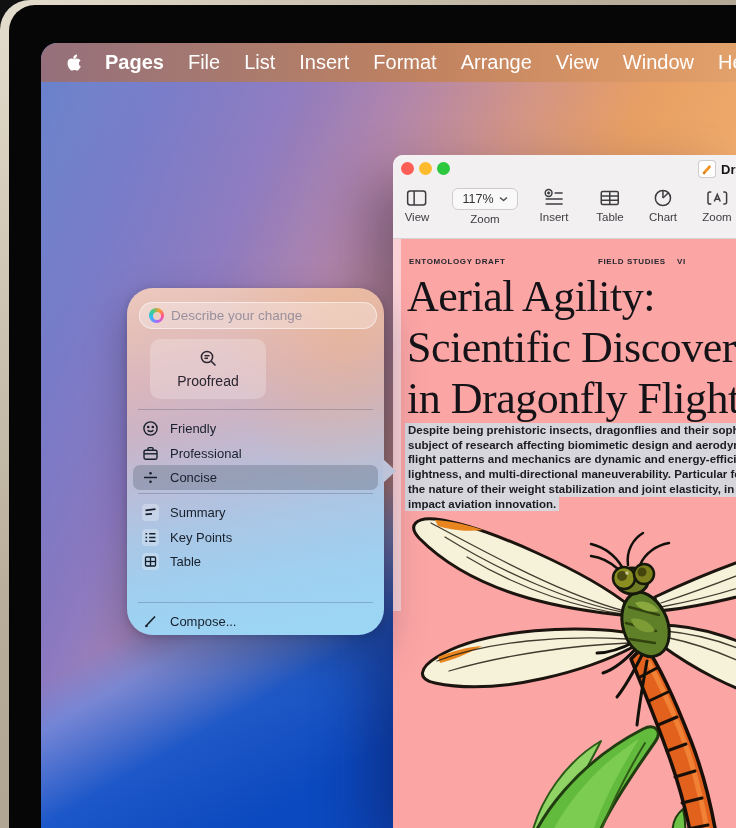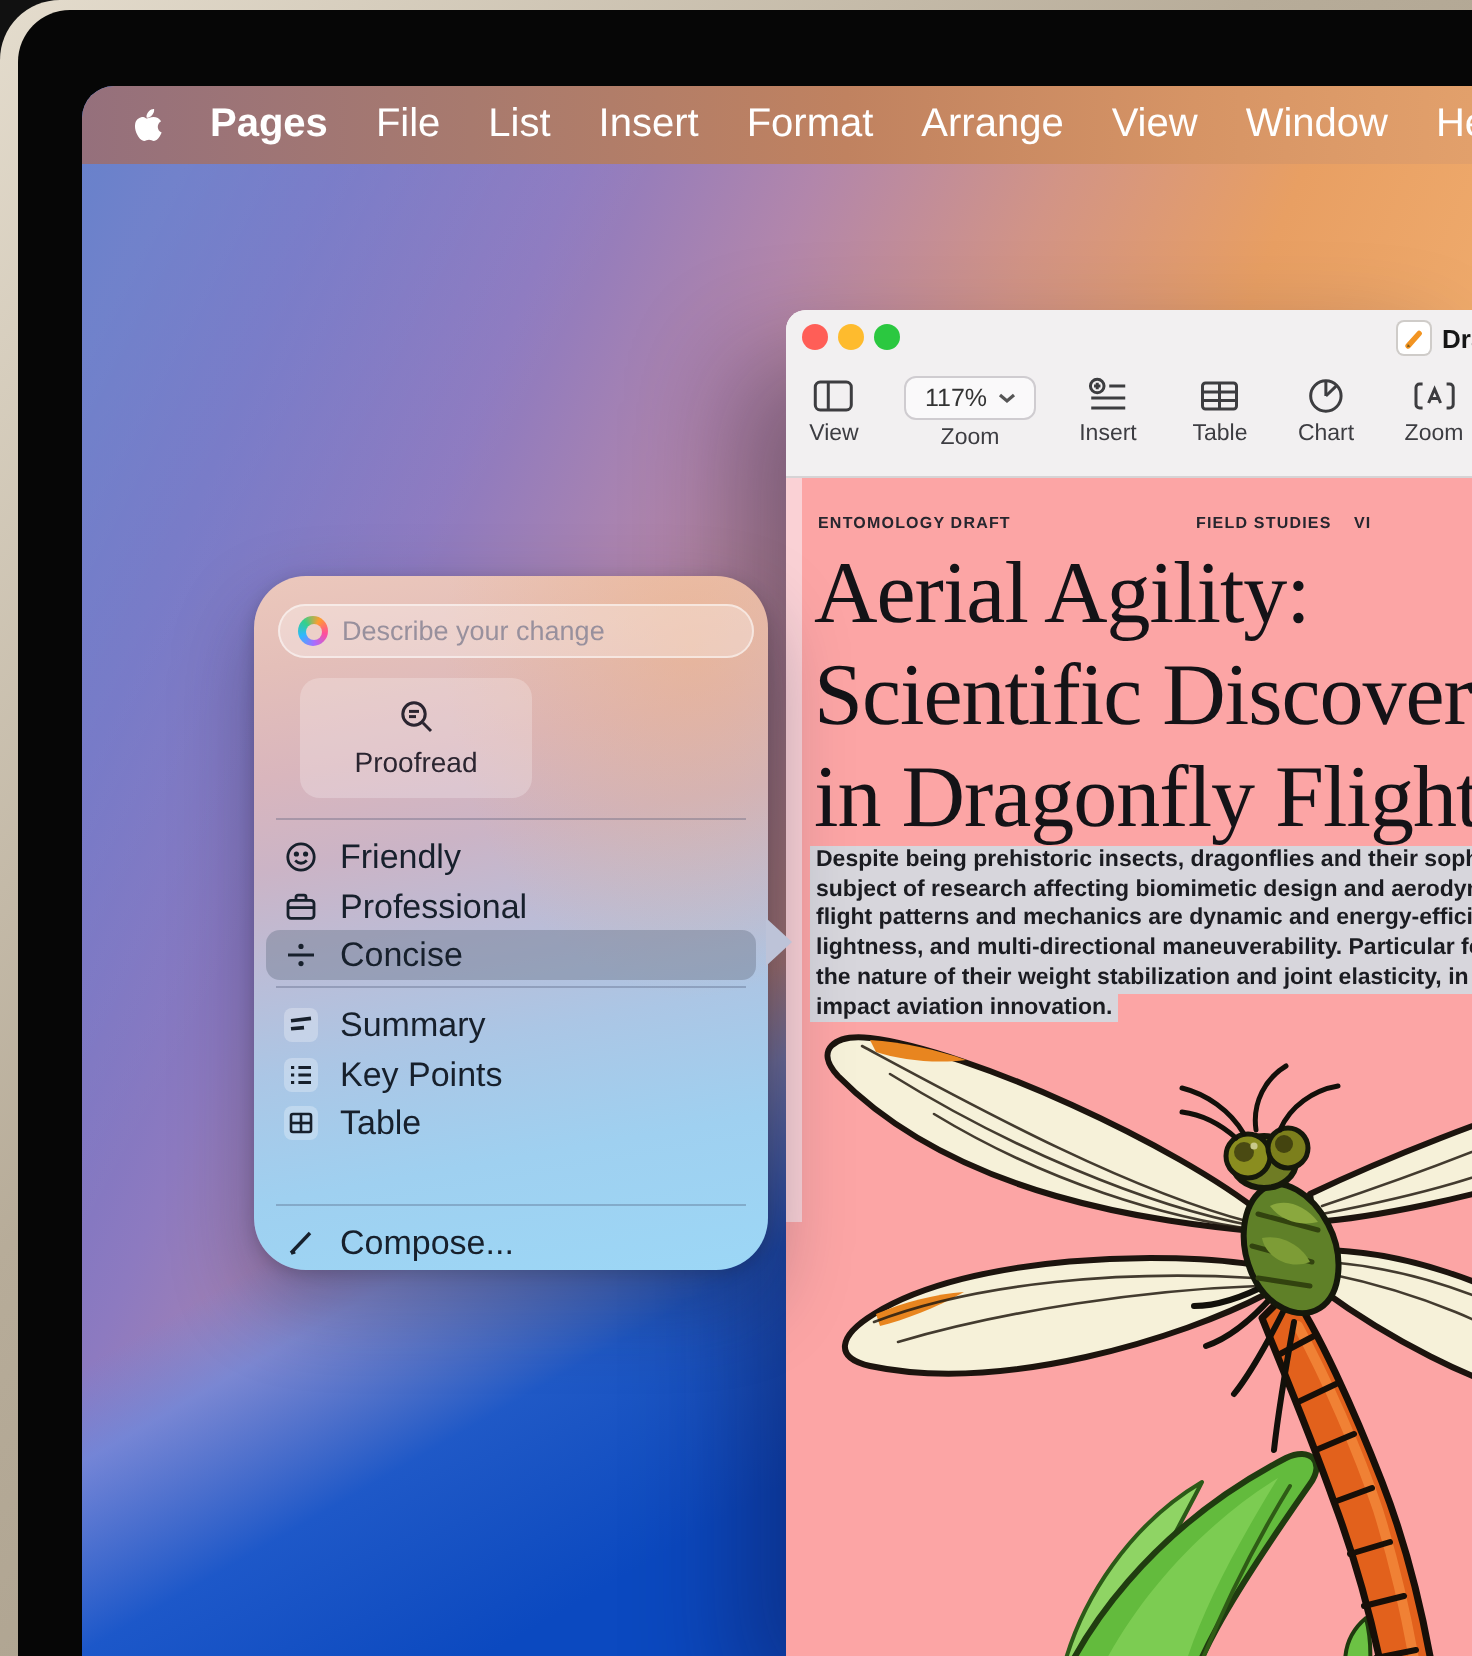--- a/index.html
+++ b/index.html
@@ -67,21 +67,21 @@
   .ph { font-size:13.5px; color:#98909d; white-space:nowrap; }
   .ai-ic { width:15px; height:15px; border-radius:50%; background:conic-gradient(from 30deg,#ff9d2f,#ff4e9b,#a86cff,#2fb8ff,#35d08a,#ff9d2f); display:flex; align-items:center; justify-content:center; }
   .ai-ic span { width:8px; height:8px; border-radius:50%; background:#ecd0c8; }
   .wt-btn { position:absolute; top:51px; width:116px; height:60px; border-radius:10px; background:rgba(255,255,255,.24);
     display:flex; flex-direction:column; align-items:center; justify-content:center; gap:5px; color:#2b2530; }
   .wt-btn .bl { font-size:14px; color:#2b2530; }
   .wt-btn.proofread { left:11px;margin-left:12px; } .wt-btn.rewrite { left:135px; }
   .sep { position:absolute; left:11px; right:11px; height:1px; background:rgba(70,80,110,.30); }
   .s1 { top:121px; } .s2 { top:205px; } .s3 { top:314px; }
   .wt-row { position:absolute; left:6px; right:6px; height:25px; display:flex; align-items:center; gap:11px; padding-left:9px; color:#1d2733; }
-  .wt-row .rl { font-size:17px; color:#17202c; }
+  .wt-row .rl { font-size:13px; color:#17202c; }
   .wt-row.selected { background:rgba(116,126,146,.48); border-radius:7px; }
   .r1{top:128px} .r2{top:153px} .r3{top:177px} .r4{top:212px} .r5{top:237px} .r6{top:261px} .r7{top:286px} .r8{top:321px}
   .chip { width:17px; height:17px; border-radius:4px; background:rgba(255,255,255,.28); display:flex; align-items:center; justify-content:center; }
   .wt-row svg, .wt-btn svg { display:block; }
 </style>
 </head>
 <body>
 
 <div class="frame">
   <div class="bezel"></div>

